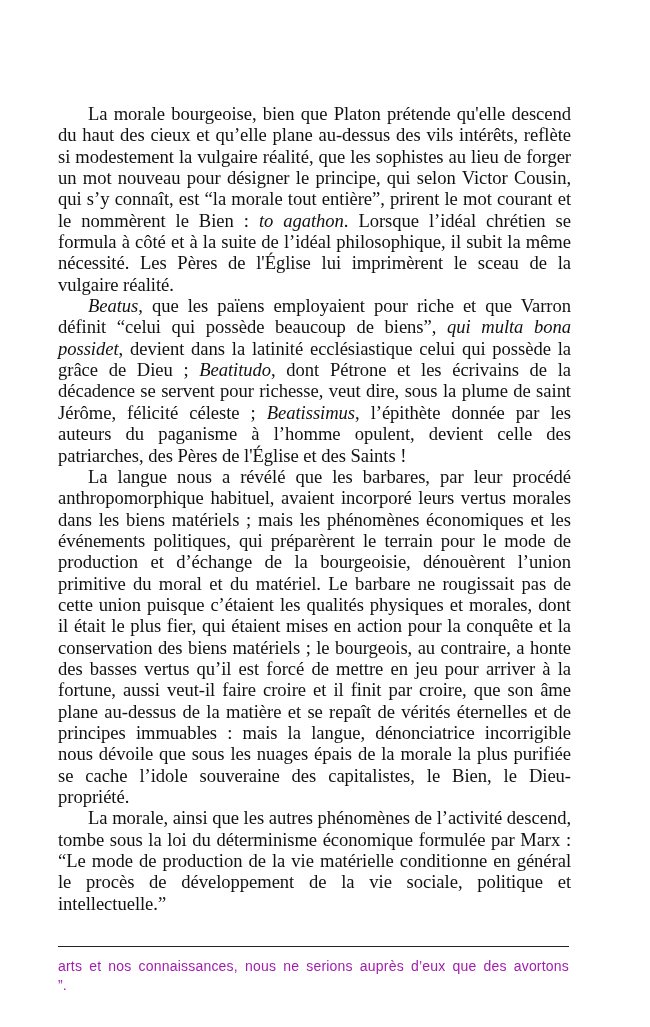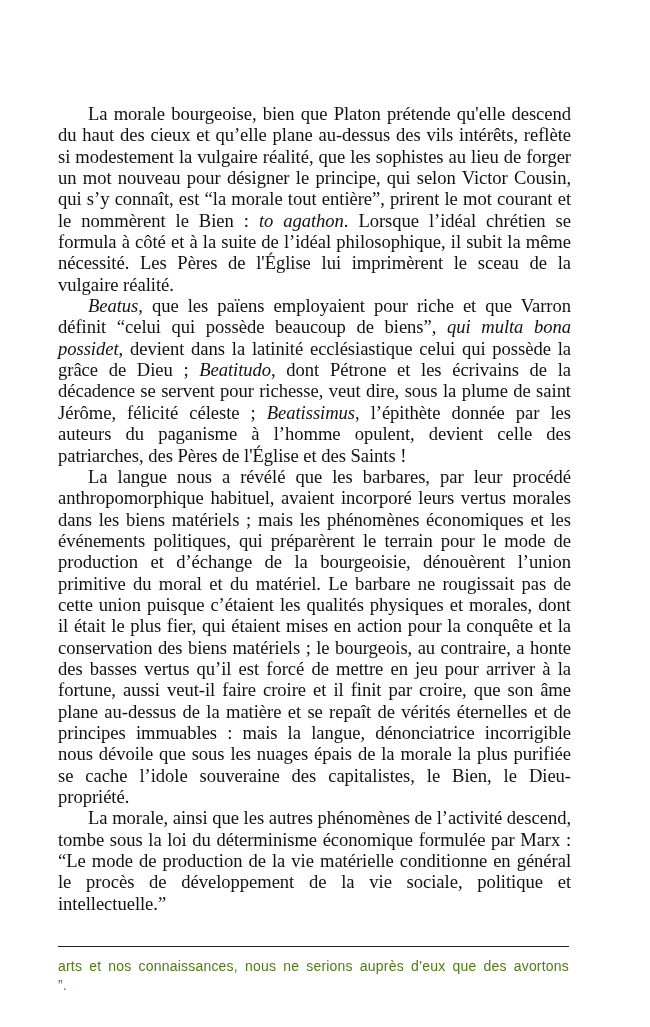--- a/index.html
+++ b/index.html
@@ -41,21 +41,21 @@
     }
     .footnote {
       position: absolute;
       left: 58px;
       top: 957px;
       width: 511px;
       font-family: "Liberation Sans", "DejaVu Sans", sans-serif;
       font-size: 14px;
       line-height: 19px;
       text-align: justify;
-      color: #4d7c0f;
+      color: #a21caf;
       letter-spacing: 0.2px;
       word-spacing: 2px;
       margin: 0;
     }
   </style>
 </head>
 <body>
 
 <div class="page">
   <p class="para"><span>La morale bourgeoise, bien que Platon prétende qu'elle descend du haut des cieux et qu’elle plane au-dessus des vils intérêts, reflète si modestement la vulgaire réalité, que les sophistes au lieu de forger un mot nouveau pour désigner le principe, qui selon Victor Cousin, qui s’y connaît, est “la morale tout entière”, prirent le mot courant et le nommèrent le Bien : </span><i>to agathon</i><span>. Lorsque l’idéal chrétien se formula à côté et à la suite de l’idéal philosophique, il subit la même nécessité. Les Pères de l'Église lui imprimèrent le sceau de la vulgaire réalité.</span></p>

